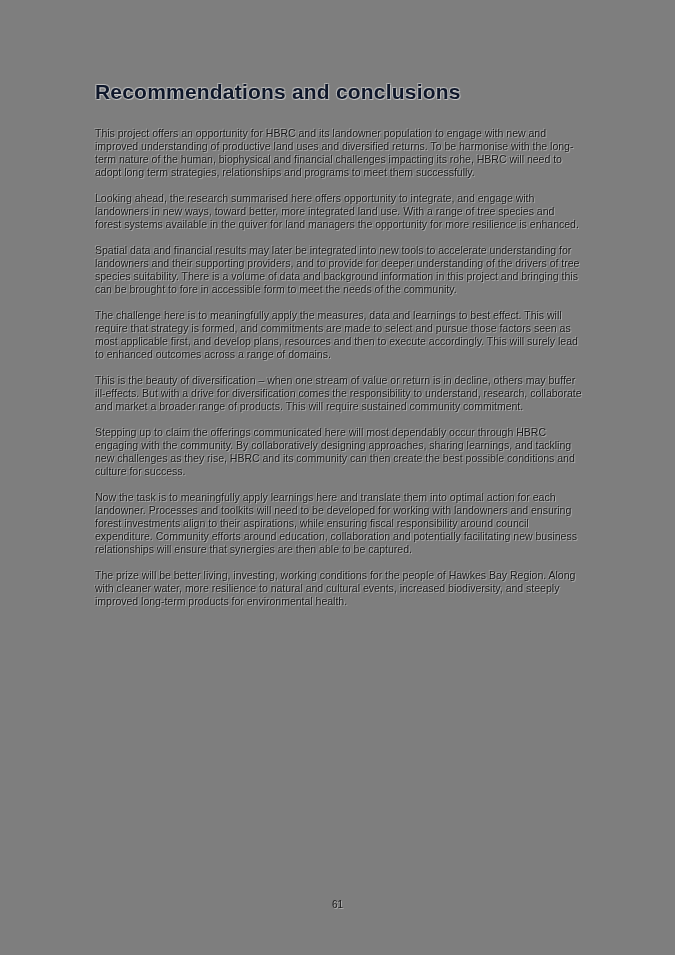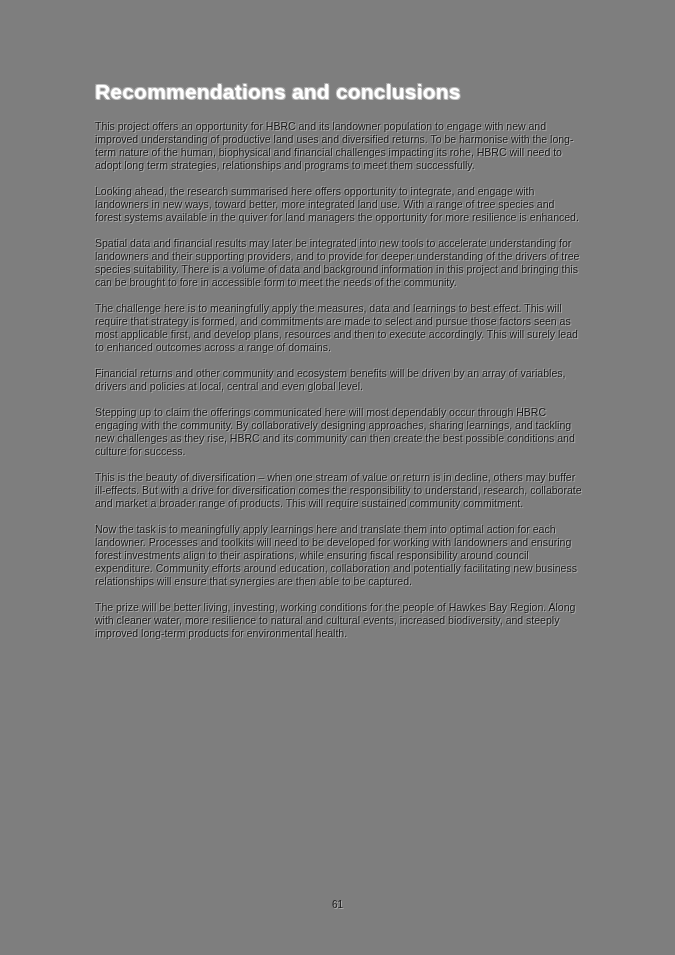--- a/index.html
+++ b/index.html
@@ -11,25 +11,25 @@
   .doc-page {
     position: relative;
     width: 675px;
     height: 955px;
     background: #7e7e7e;
     box-sizing: border-box;
     padding: 80px 86px 0 95px;
     overflow: hidden;
   }
   .doc-title {
-    margin: 0 0 16px 0;
+    margin: 0 0 23px 0;
     font-size: 21px;
     font-weight: bold;
     letter-spacing: 0.2px;
-    color: #ffffff;
+    color: #0f172a;
     text-shadow:
       1px 1px 0 rgba(255,255,255,0.45),
       -1px -1px 0 rgba(255,255,255,0.35),
       1px -1px 0 rgba(255,255,255,0.25),
       -1px 1px 0 rgba(255,255,255,0.25);
   }
   .doc-body {
     width: 494px;
   }
   .doc-paragraph {
@@ -55,20 +55,19 @@
 </head>
 <body>
 
 <div class="doc-page">
   <h1 class="doc-title">Recommendations and conclusions</h1>
   <div class="doc-body">
     <p class="doc-paragraph">This project offers an opportunity for HBRC and its landowner population to engage with new and improved understanding of productive land uses and diversified returns. To be harmonise with the long-term nature of the human, biophysical and financial challenges impacting its rohe, HBRC will need to adopt long term strategies, relationships and programs to meet them successfully.</p>
     <p class="doc-paragraph">Looking ahead, the research summarised here offers opportunity to integrate, and engage with landowners in new ways, toward better, more integrated land use.  With a range of tree species and forest systems available in the quiver for land managers the opportunity for more resilience is enhanced.</p>
     <p class="doc-paragraph">Spatial data and financial results may later be integrated into new tools to accelerate understanding for landowners and their supporting providers, and to provide for deeper understanding of the drivers of tree species suitability. There is a volume of data and background information in this project and bringing this can be brought to fore in accessible form to meet the needs of the community.</p>
     <p class="doc-paragraph">The challenge here is to meaningfully apply the measures, data and learnings to best effect. This will require that strategy is formed, and commitments are made to select and pursue those factors seen as most applicable first, and develop plans, resources and then to execute accordingly.  This will surely lead to enhanced outcomes across a range of domains.</p>
-    <p class="doc-paragraph">Financial returns and other community and ecosystem benefits will be driven by an array of variables, drivers and policies at local, central and even global level.</p>
+    <p class="doc-paragraph">This is the beauty of diversification – when one stream of value or return is in decline, others may buffer ill-effects. But with a drive for diversification comes the responsibility to understand, research, collaborate and market a broader range of products. This will require sustained community commitment.</p>
     <p class="doc-paragraph">Stepping up to claim the offerings communicated here will most dependably occur through HBRC engaging with the community.  By collaboratively designing approaches, sharing learnings, and tackling new challenges as they rise, HBRC and its community can then create the best possible conditions and culture for success.</p>
-    <p class="doc-paragraph">This is the beauty of diversification – when one stream of value or return is in decline, others may buffer ill-effects. But with a drive for diversification comes the responsibility to understand, research, collaborate and market a broader range of products. This will require sustained community commitment.</p>
     <p class="doc-paragraph">Now the task is to meaningfully apply learnings here and translate them into optimal action for each landowner. Processes and toolkits will need to be developed for working with landowners and ensuring forest investments align to their aspirations, while ensuring fiscal responsibility around council expenditure. Community efforts around education, collaboration and potentially facilitating new business relationships will ensure that synergies are then able to be captured.</p>
     <p class="doc-paragraph">The prize will be better living, investing, working conditions for the people of Hawkes Bay Region. Along with cleaner water, more resilience to natural and cultural events, increased biodiversity, and steeply improved long-term products for environmental health.</p>
   </div>
   <div class="page-number">61</div>
 </div>
 
 </body></html>

